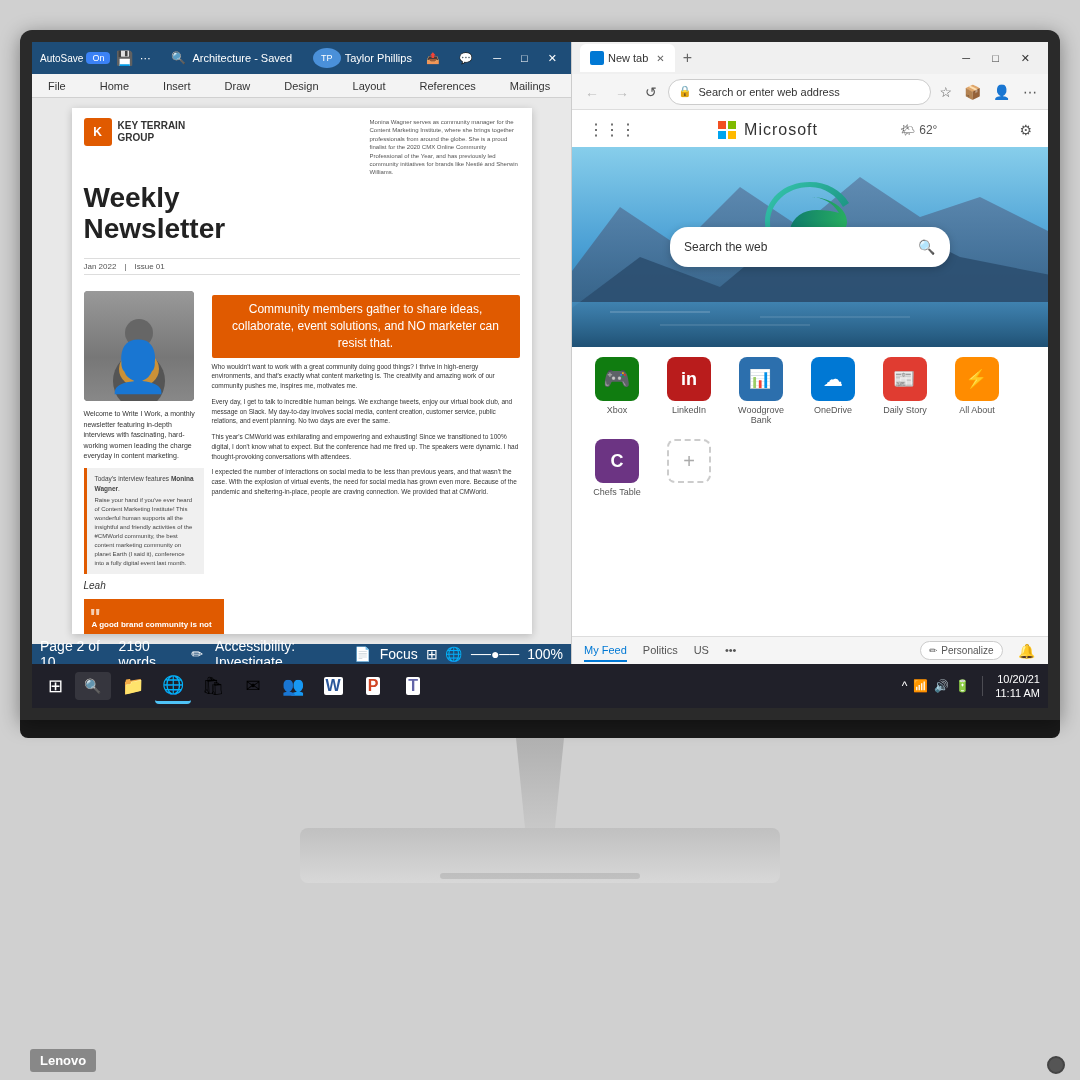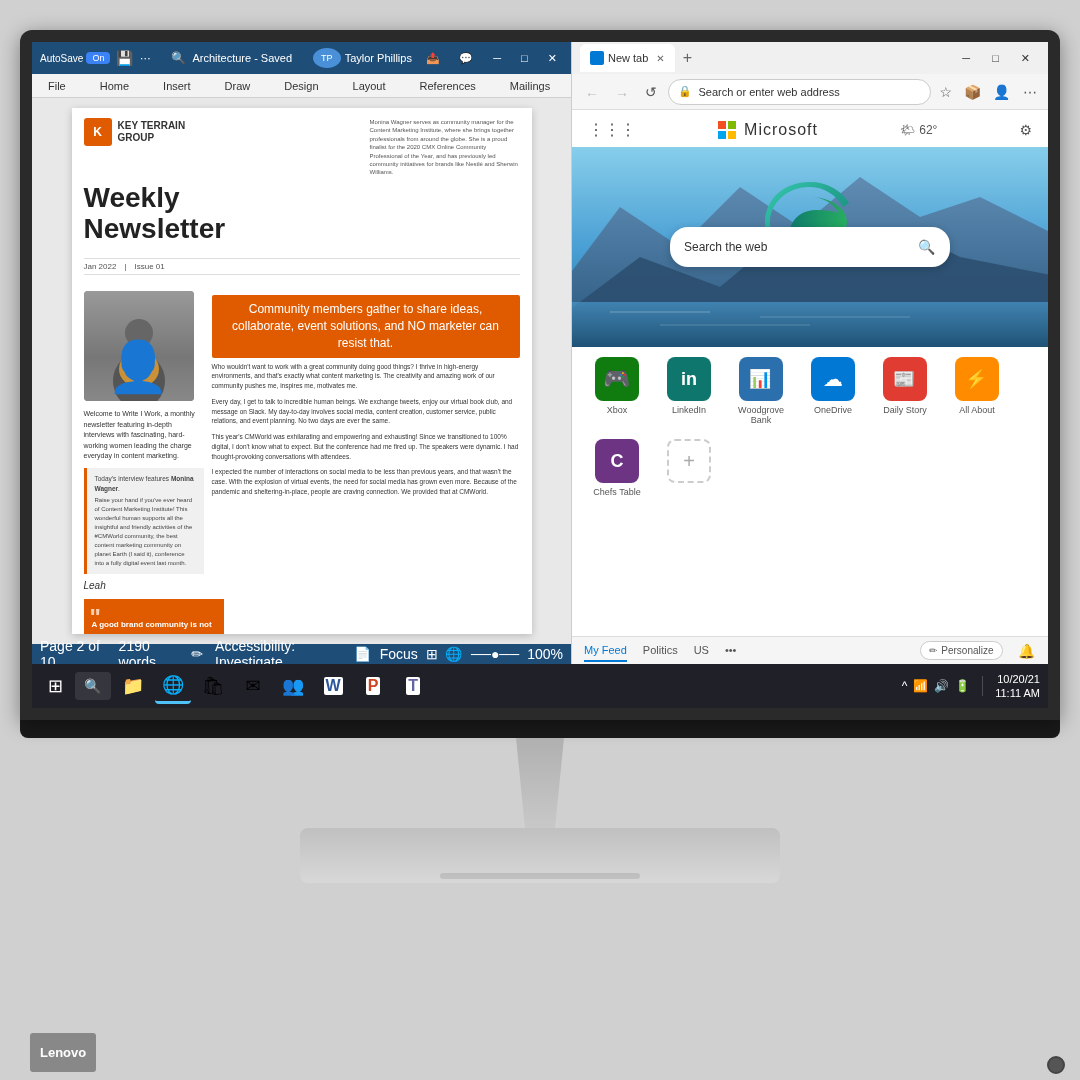--- a/index.html
+++ b/index.html
@@ -86,21 +86,21 @@
     }
 
     .lenovo-label {
       position: absolute;
       bottom: 8px;
       left: 30px;
       background: #888;
       color: white;
       font-size: 13px;
       font-weight: bold;
-      padding: 12px 10px;
+      padding: 4px 10px;
       border-radius: 3px;
     }
 
     
     .power-btn {
       position: absolute;
       bottom: 6px;
       right: 15px;
       width: 18px;
       height: 18px;
@@ -1087,21 +1087,21 @@
               </div>
 
               <div class="app-grid">
                 <div class="app-icon">
                   <div class="app-icon-img" style="background:#107C10;">
                     <span style="color:white;font-size:22px;">🎮</span>
                   </div>
                   <span class="app-icon-label">Xbox</span>
                 </div>
                 <div class="app-icon">
-                  <div class="app-icon-img" style="background:#0f766e;">
+                  <div class="app-icon-img" style="background:#b91c1c;">
                     <span style="color:white;font-size:18px;font-weight:bold;">in</span>
                   </div>
                   <span class="app-icon-label">LinkedIn</span>
                 </div>
                 <div class="app-icon">
                   <div class="app-icon-img" style="background:#2c6fad;">
                     <span style="color:white;font-size:18px;">📊</span>
                   </div>
                   <span class="app-icon-label">Woodgrove Bank</span>
                 </div>

